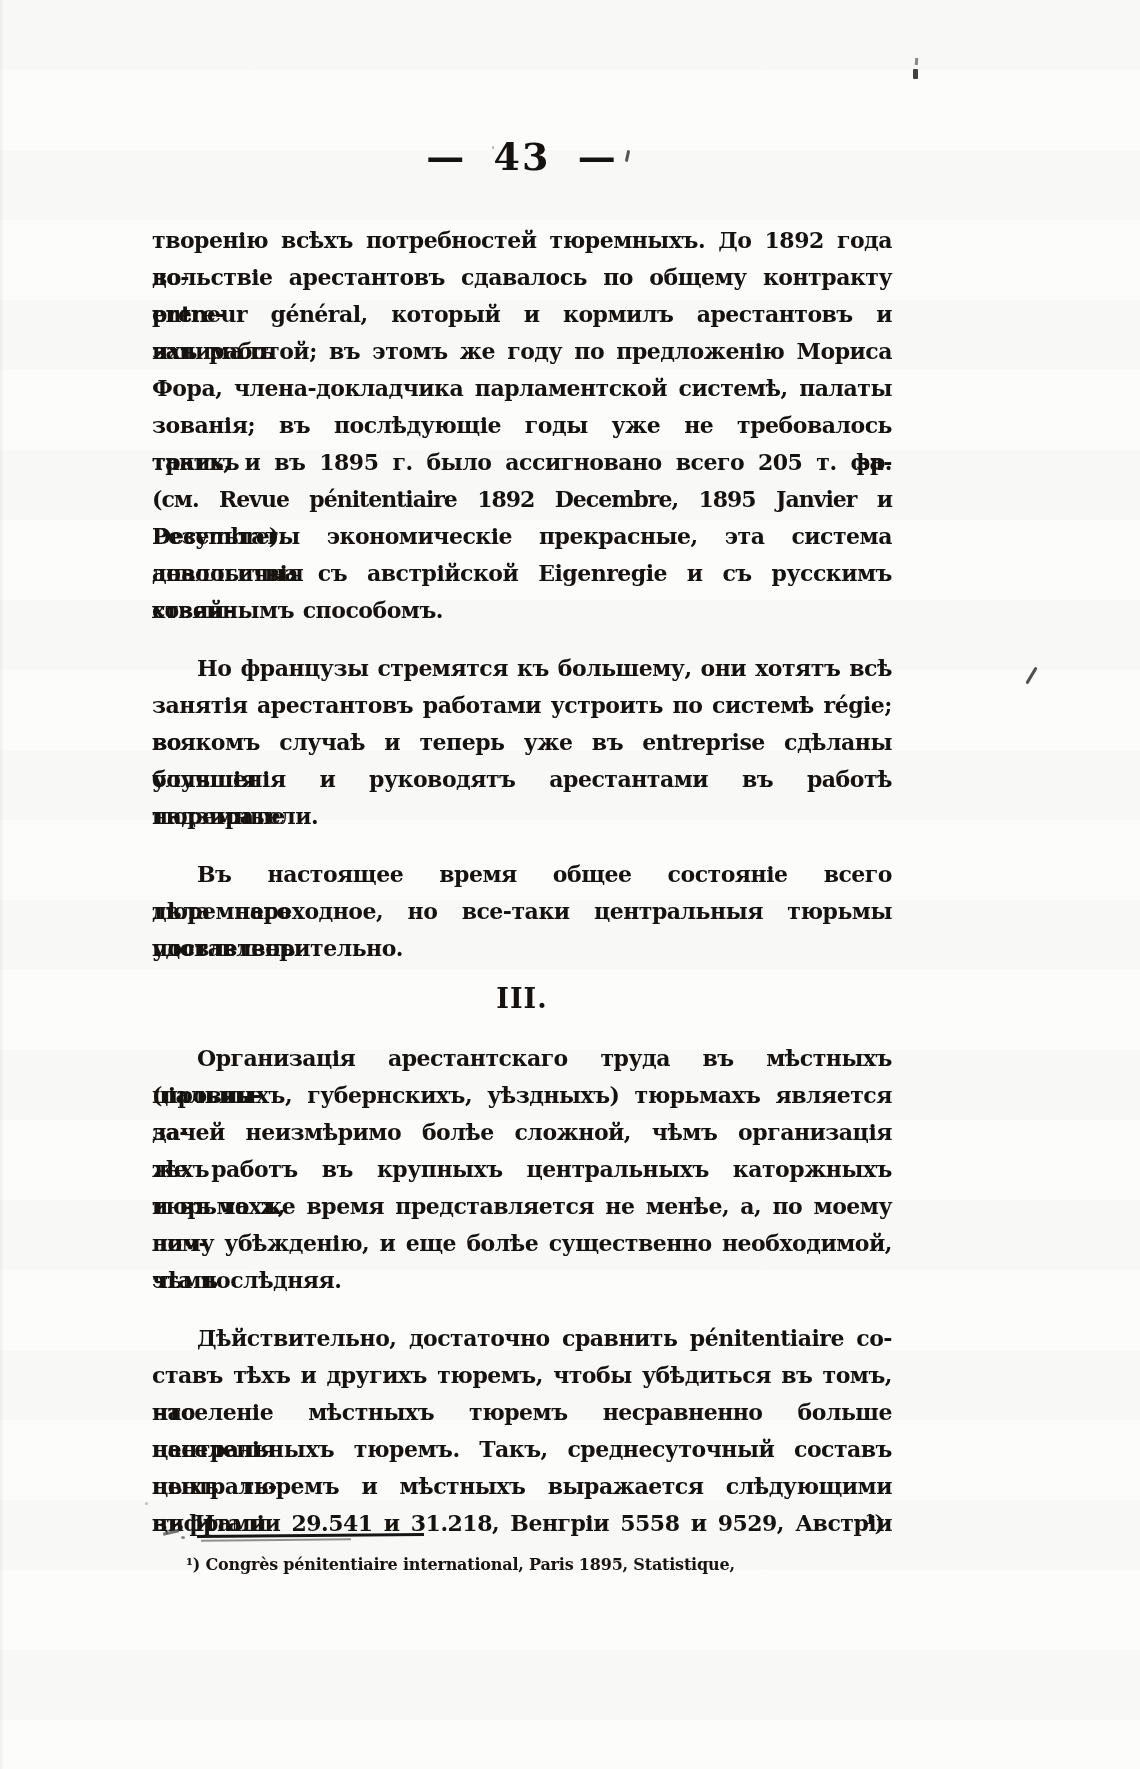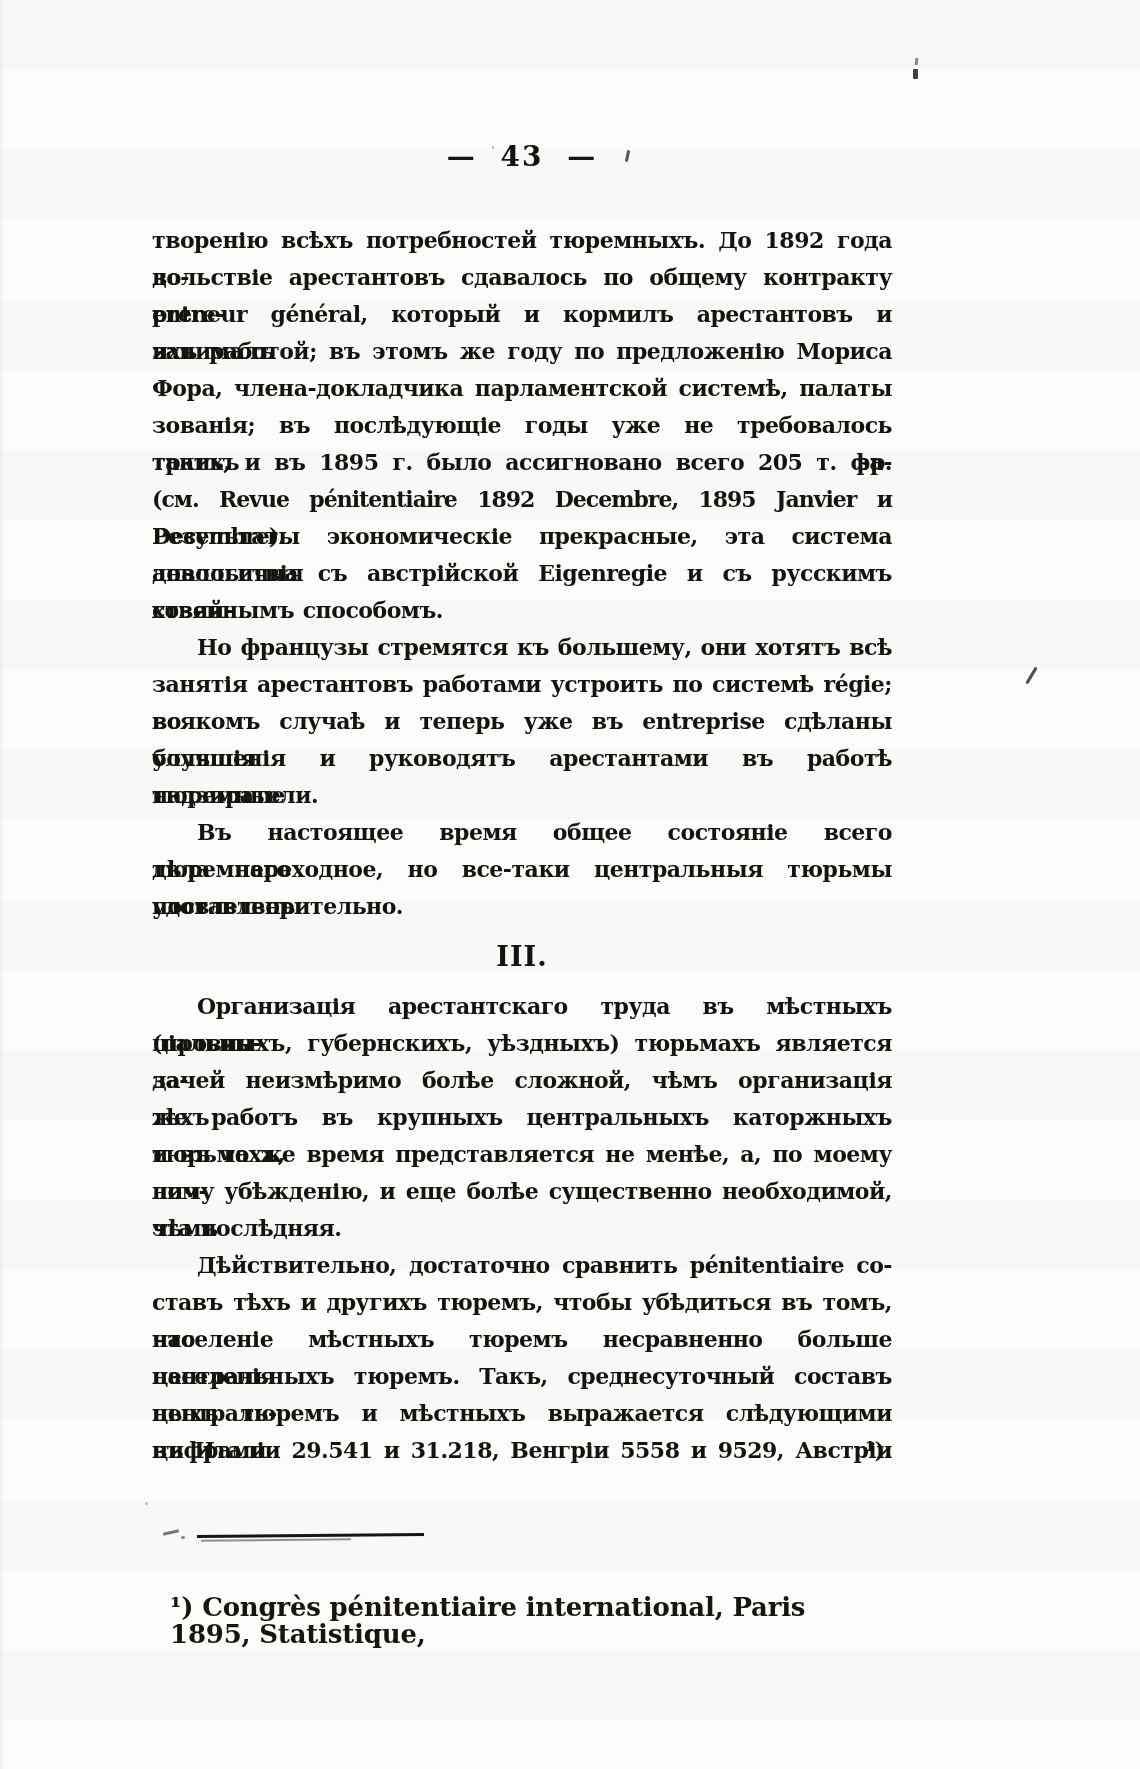--- a/index.html
+++ b/index.html
@@ -18,55 +18,55 @@
     color: #151310;
   }
   
   .scan-edge {
     position: absolute; left: 0; top: 0; width: 4px; height: 1769px;
     background: linear-gradient(90deg, rgba(120,120,115,0.10), rgba(120,120,115,0));
   }
   .page-header {
     position: absolute; left: 152px; top: 140px; width: 740px;
     text-align: center;
-    font-weight: 700; font-size: 28px; line-height: 34px;
+    font-weight: 700; font-size: 38px; line-height: 34px;
     letter-spacing: 2px; word-spacing: 12px;
   }
   .text-block {
     position: absolute; left: 152px; top: 222px; width: 740px;
     font-weight: 700; font-size: 22px; line-height: 37px;
     letter-spacing: -0.5px; word-spacing: 1.5px;
   }
   .ln {
     height: 37px;
     text-align: justify;
     text-align-last: justify;
     white-space: normal;
   }
   .ln.e  { text-align: left; text-align-last: left; }
-  .ln.in { text-indent: 45px; }
+  .ln.in { text-indent: 45px; margin-top: 21px; }
   .ln.t  { letter-spacing: -1.0px; word-spacing: 0px; }
   .sec-heading {
     margin-top: 12px; margin-bottom: 11px;
     height: 40px; line-height: 40px;
     text-align: center; text-align-last: center;
     font-size: 27px; letter-spacing: 1px;
   }
   .fn-rule {
     position: absolute; left: 197px; top: 1534px; width: 227px; height: 3px;
     background: #161616; transform: rotate(-0.5deg);
   }
   .fn-rule-echo {
     position: absolute; left: 201px; top: 1539px; width: 150px; height: 2px;
     background: #3a3a3a; opacity: 0.55; transform: rotate(-0.6deg);
   }
   .footnote {
-    position: absolute; left: 170px; top: 1551px; width: 700px;
-    font-weight: 700; font-size: 26px; line-height: 27px;
-    letter-spacing: -0.2px; color: #18140f; margin-top: 43px;
+    position: absolute; left: 186px; top: 1551px; width: 700px;
+    font-weight: 700; font-size: 16px; line-height: 27px;
+    letter-spacing: -0.2px; color: #18140f;
   }
   .sp { position: absolute; background: #2c2c2c; }
   .sp1 { left: 915px; top: 58px;  width: 3px;  height: 7px;  opacity: .55; transform: rotate(4deg); }
   .sp2 { left: 913px; top: 69px;  width: 5px;  height: 10px; opacity: .9;  border-radius: 1px; }
   .sp3 { left: 626px; top: 150px; width: 3px;  height: 12px; opacity: .8;  transform: rotate(12deg); border-radius: 2px; }
   .sp4 { left: 1030px;top: 666px; width: 3px;  height: 19px; opacity: .85; transform: rotate(31deg); background:#333; border-radius: 2px; }
   .sp5 { left: 163px; top: 1531px;width: 16px; height: 3px;  opacity: .8;  transform: rotate(-12deg); background:#555; }
   .sp6 { left: 181px; top: 1536px;width: 4px;  height: 3px;  opacity: .8;  background:#666; border-radius: 50%; }
   .sp7 { left: 145px; top: 1502px;width: 3px;  height: 3px;  opacity: .6;  background:#999; border-radius: 50%; }
   .sp8 { left: 492px; top: 146px; width: 2px;  height: 3px;  opacity: .6;  background:#777; border-radius: 50%; }

